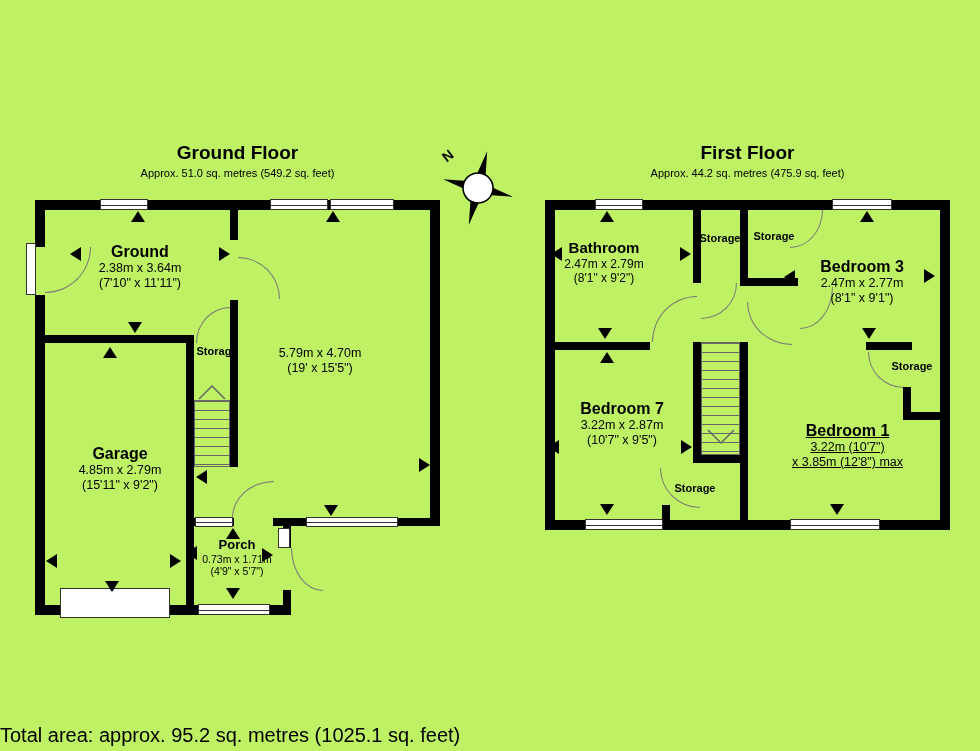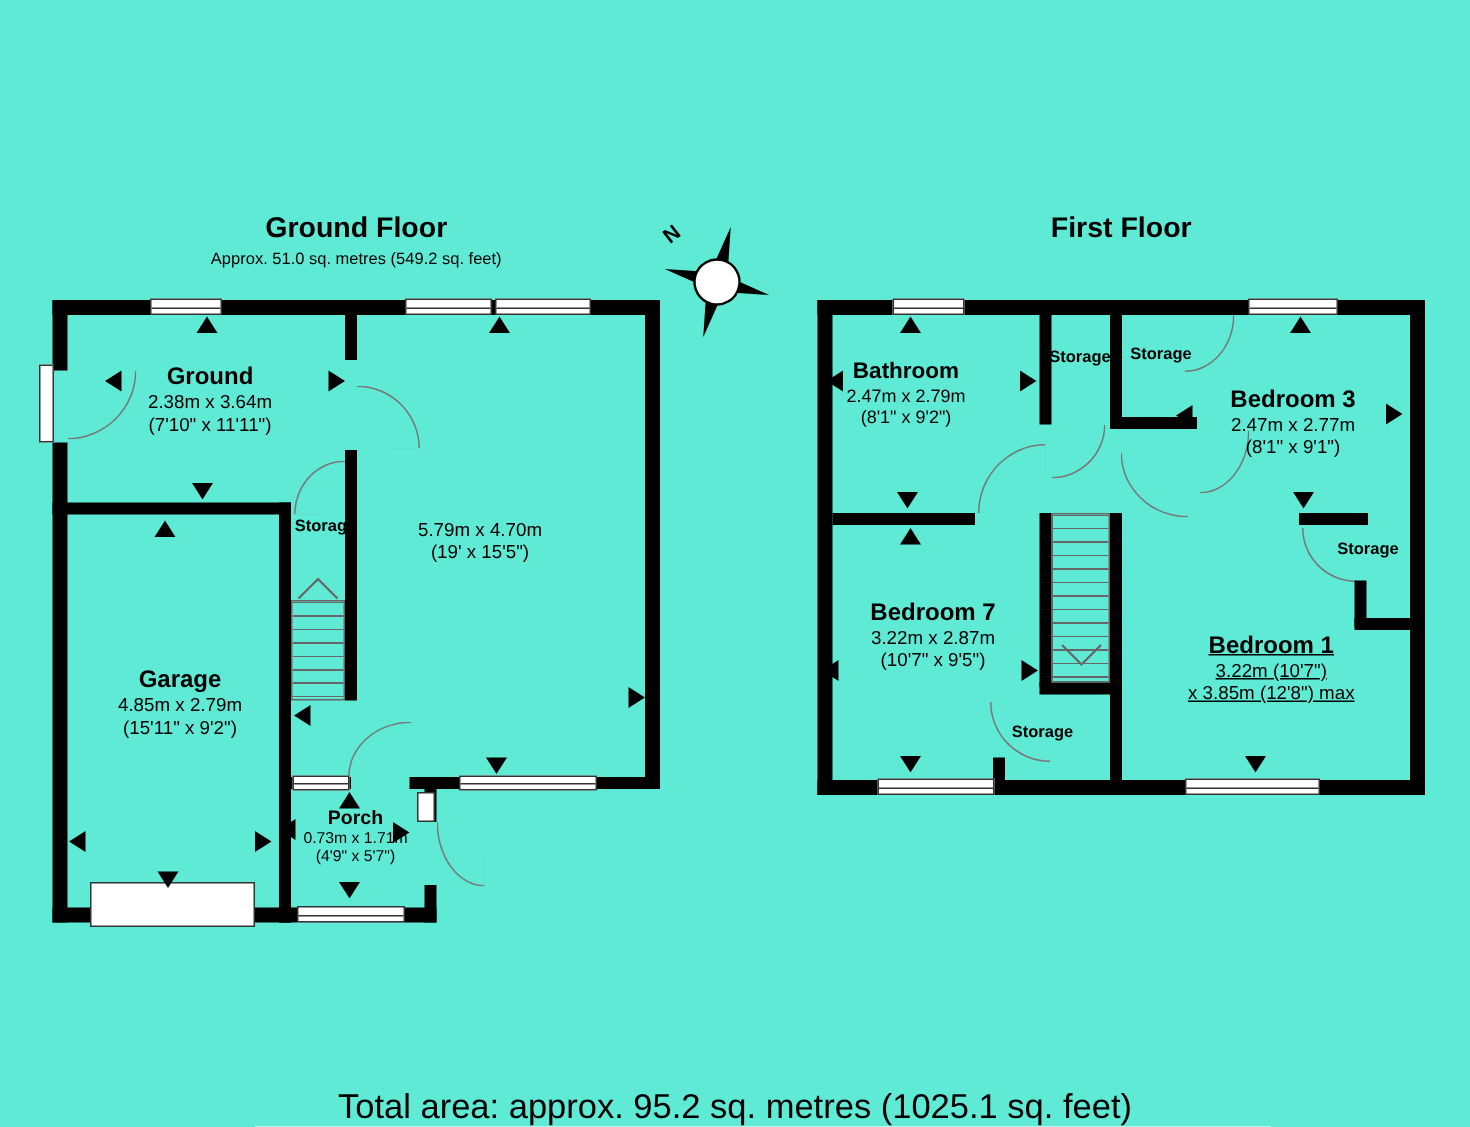--- a/index.html
+++ b/index.html
@@ -1,17 +1,17 @@
 <!DOCTYPE html>
 <html><head>
 <meta charset="utf-8">
 <style>
   html,body{margin:0;padding:0;background:#fff;}
   #canvas{
-    position:relative;width:980px;height:751px;background:#5eead4;
+    position:relative;width:980px;height:751px;background:#bef264;
     font-family:"Liberation Sans", sans-serif;color:#000;overflow:hidden;
   }
   .wall{position:absolute;background:#000;z-index:1;}
   .win{position:absolute;background:#fff;border:1px solid #333;box-sizing:border-box;z-index:2;}
   .win-h::after{content:"";position:absolute;left:0;right:0;top:50%;border-top:1px solid #333;}
   .leaf{position:absolute;background:#fff;border:1px solid #333;box-sizing:border-box;z-index:2;}
   .arc{position:absolute;box-sizing:border-box;z-index:0;}
   .arc.tl{border-left:1.5px solid #777;border-top:1.5px solid #777;border-top-left-radius:100% 100%;}
   .arc.tr{border-right:1.5px solid #777;border-top:1.5px solid #777;border-top-right-radius:100% 100%;}
   .arc.bl{border-left:1.5px solid #777;border-bottom:1.5px solid #777;border-bottom-left-radius:100% 100%;}
@@ -25,34 +25,35 @@
   .tri.right{border-top:7px solid transparent;border-bottom:7px solid transparent;border-left:11px solid #000;}
   .room-label{position:absolute;text-align:center;z-index:4;}
   .room-name{font-weight:bold;font-size:16px;line-height:1.12;}
   .room-dims{font-size:12.5px;line-height:1.18;}
   .porch .room-name{font-size:13px;}
   .porch .room-dims{font-size:10.5px;line-height:1.15;}
   .small-label{position:absolute;font-weight:bold;font-size:11px;z-index:4;white-space:nowrap;text-align:center;}
   .floor-title{position:absolute;text-align:center;z-index:4;}
   .floor-title .t{font-size:19px;font-weight:bold;line-height:1.1;}
   .floor-title .sub{font-size:11px;margin-top:3px;}
-  .footer{position:absolute;left:0;right:0;top:724px;text-align:center;font-size:23px;z-index:4;}
+  .footer{position:absolute;left:0;right:0;top:724px;text-align:left;font-size:20px;z-index:4;}
   .chev{position:absolute;z-index:3;}
 </style>
 </head>
 <body>
 
 <div id="canvas">
 
   <div class="floor-title" style="left:35px;top:143px;width:405px;">
     <div class="t">Ground Floor</div>
     <div class="sub">Approx. 51.0 sq. metres (549.2 sq. feet)</div>
   </div>
   <div class="floor-title" style="left:545px;top:143px;width:405px;">
     <div class="t">First Floor</div>
+    <div class="sub">Approx. 44.2 sq. metres (475.9 sq. feet)</div>
   </div>
 
   <svg width="80" height="84" viewBox="0 0 80 84" style="position:absolute;left:438px;top:142px;z-index:4;">
     <g transform="rotate(14 40 46)">
       <polygon points="40,8 45,36 40,32 35,36" fill="#000"></polygon>
       <polygon points="76,46 48,51 52,46 48,41" fill="#000"></polygon>
       <polygon points="40,84 35,56 40,60 45,56" fill="#000"></polygon>
       <polygon points="4,46 32,41 28,46 32,51" fill="#000"></polygon>
       <circle cx="40" cy="46" r="15" fill="#fff" stroke="#000" stroke-width="1.6"></circle>
     </g>

